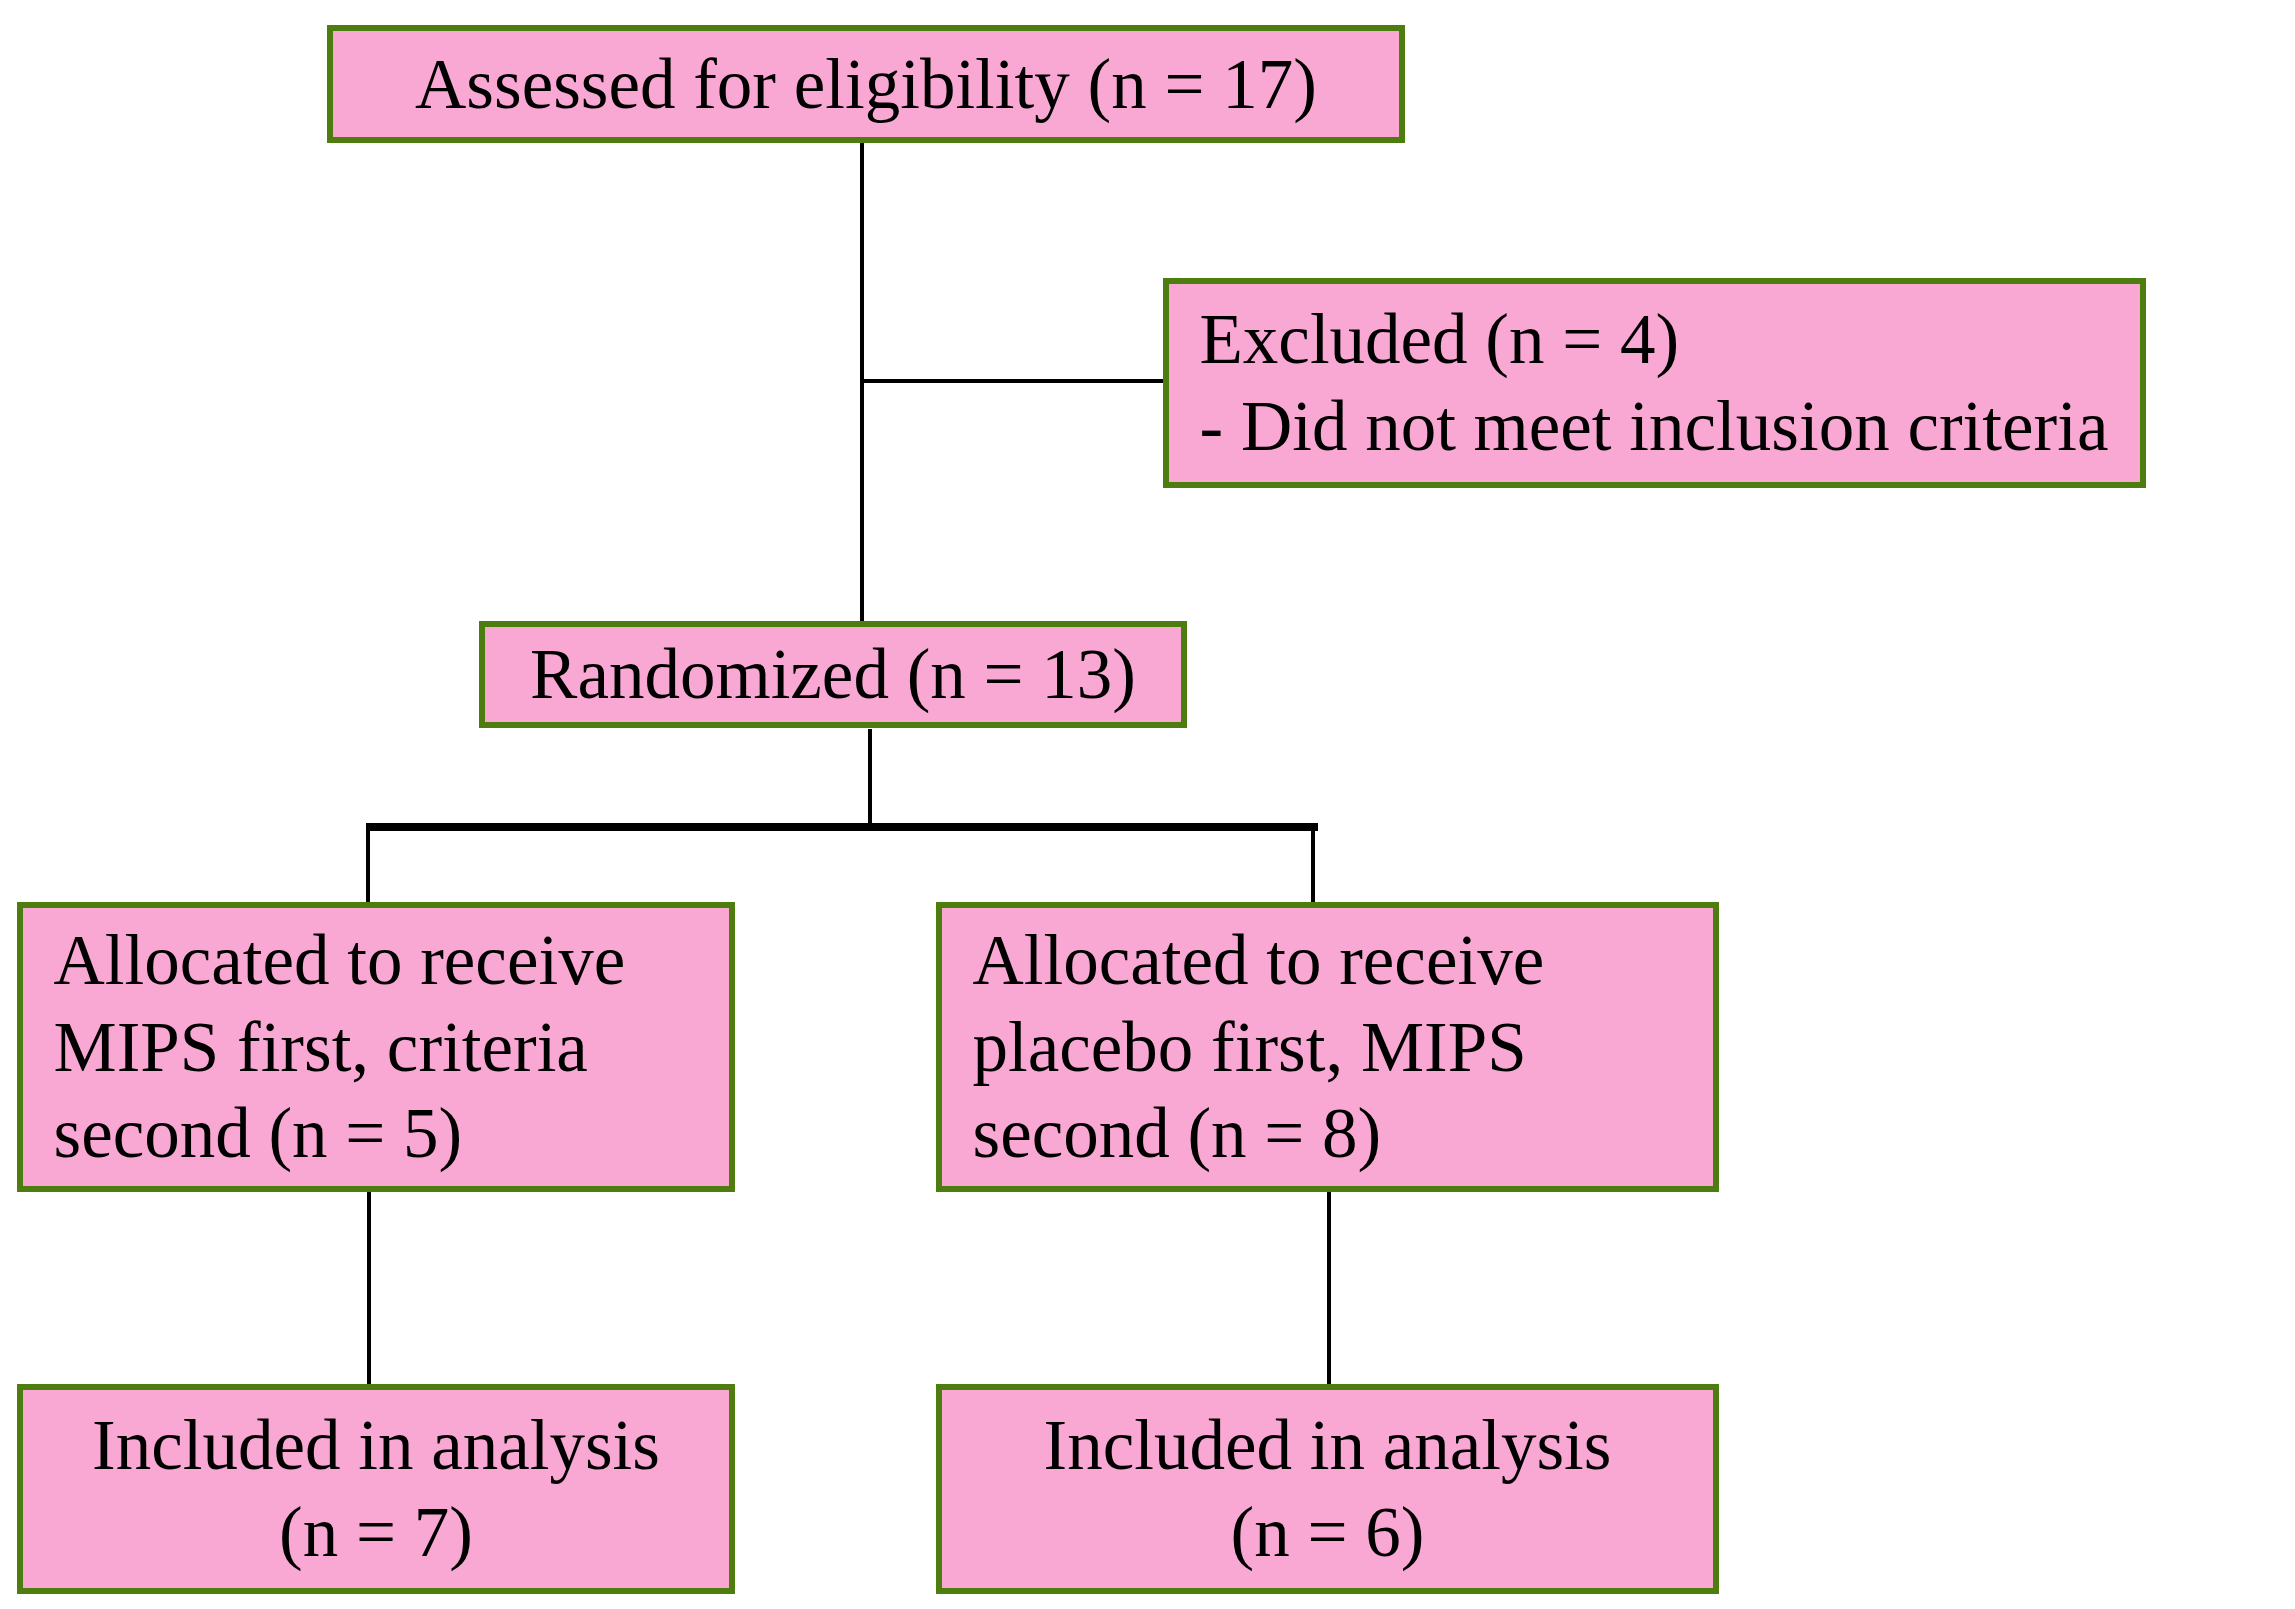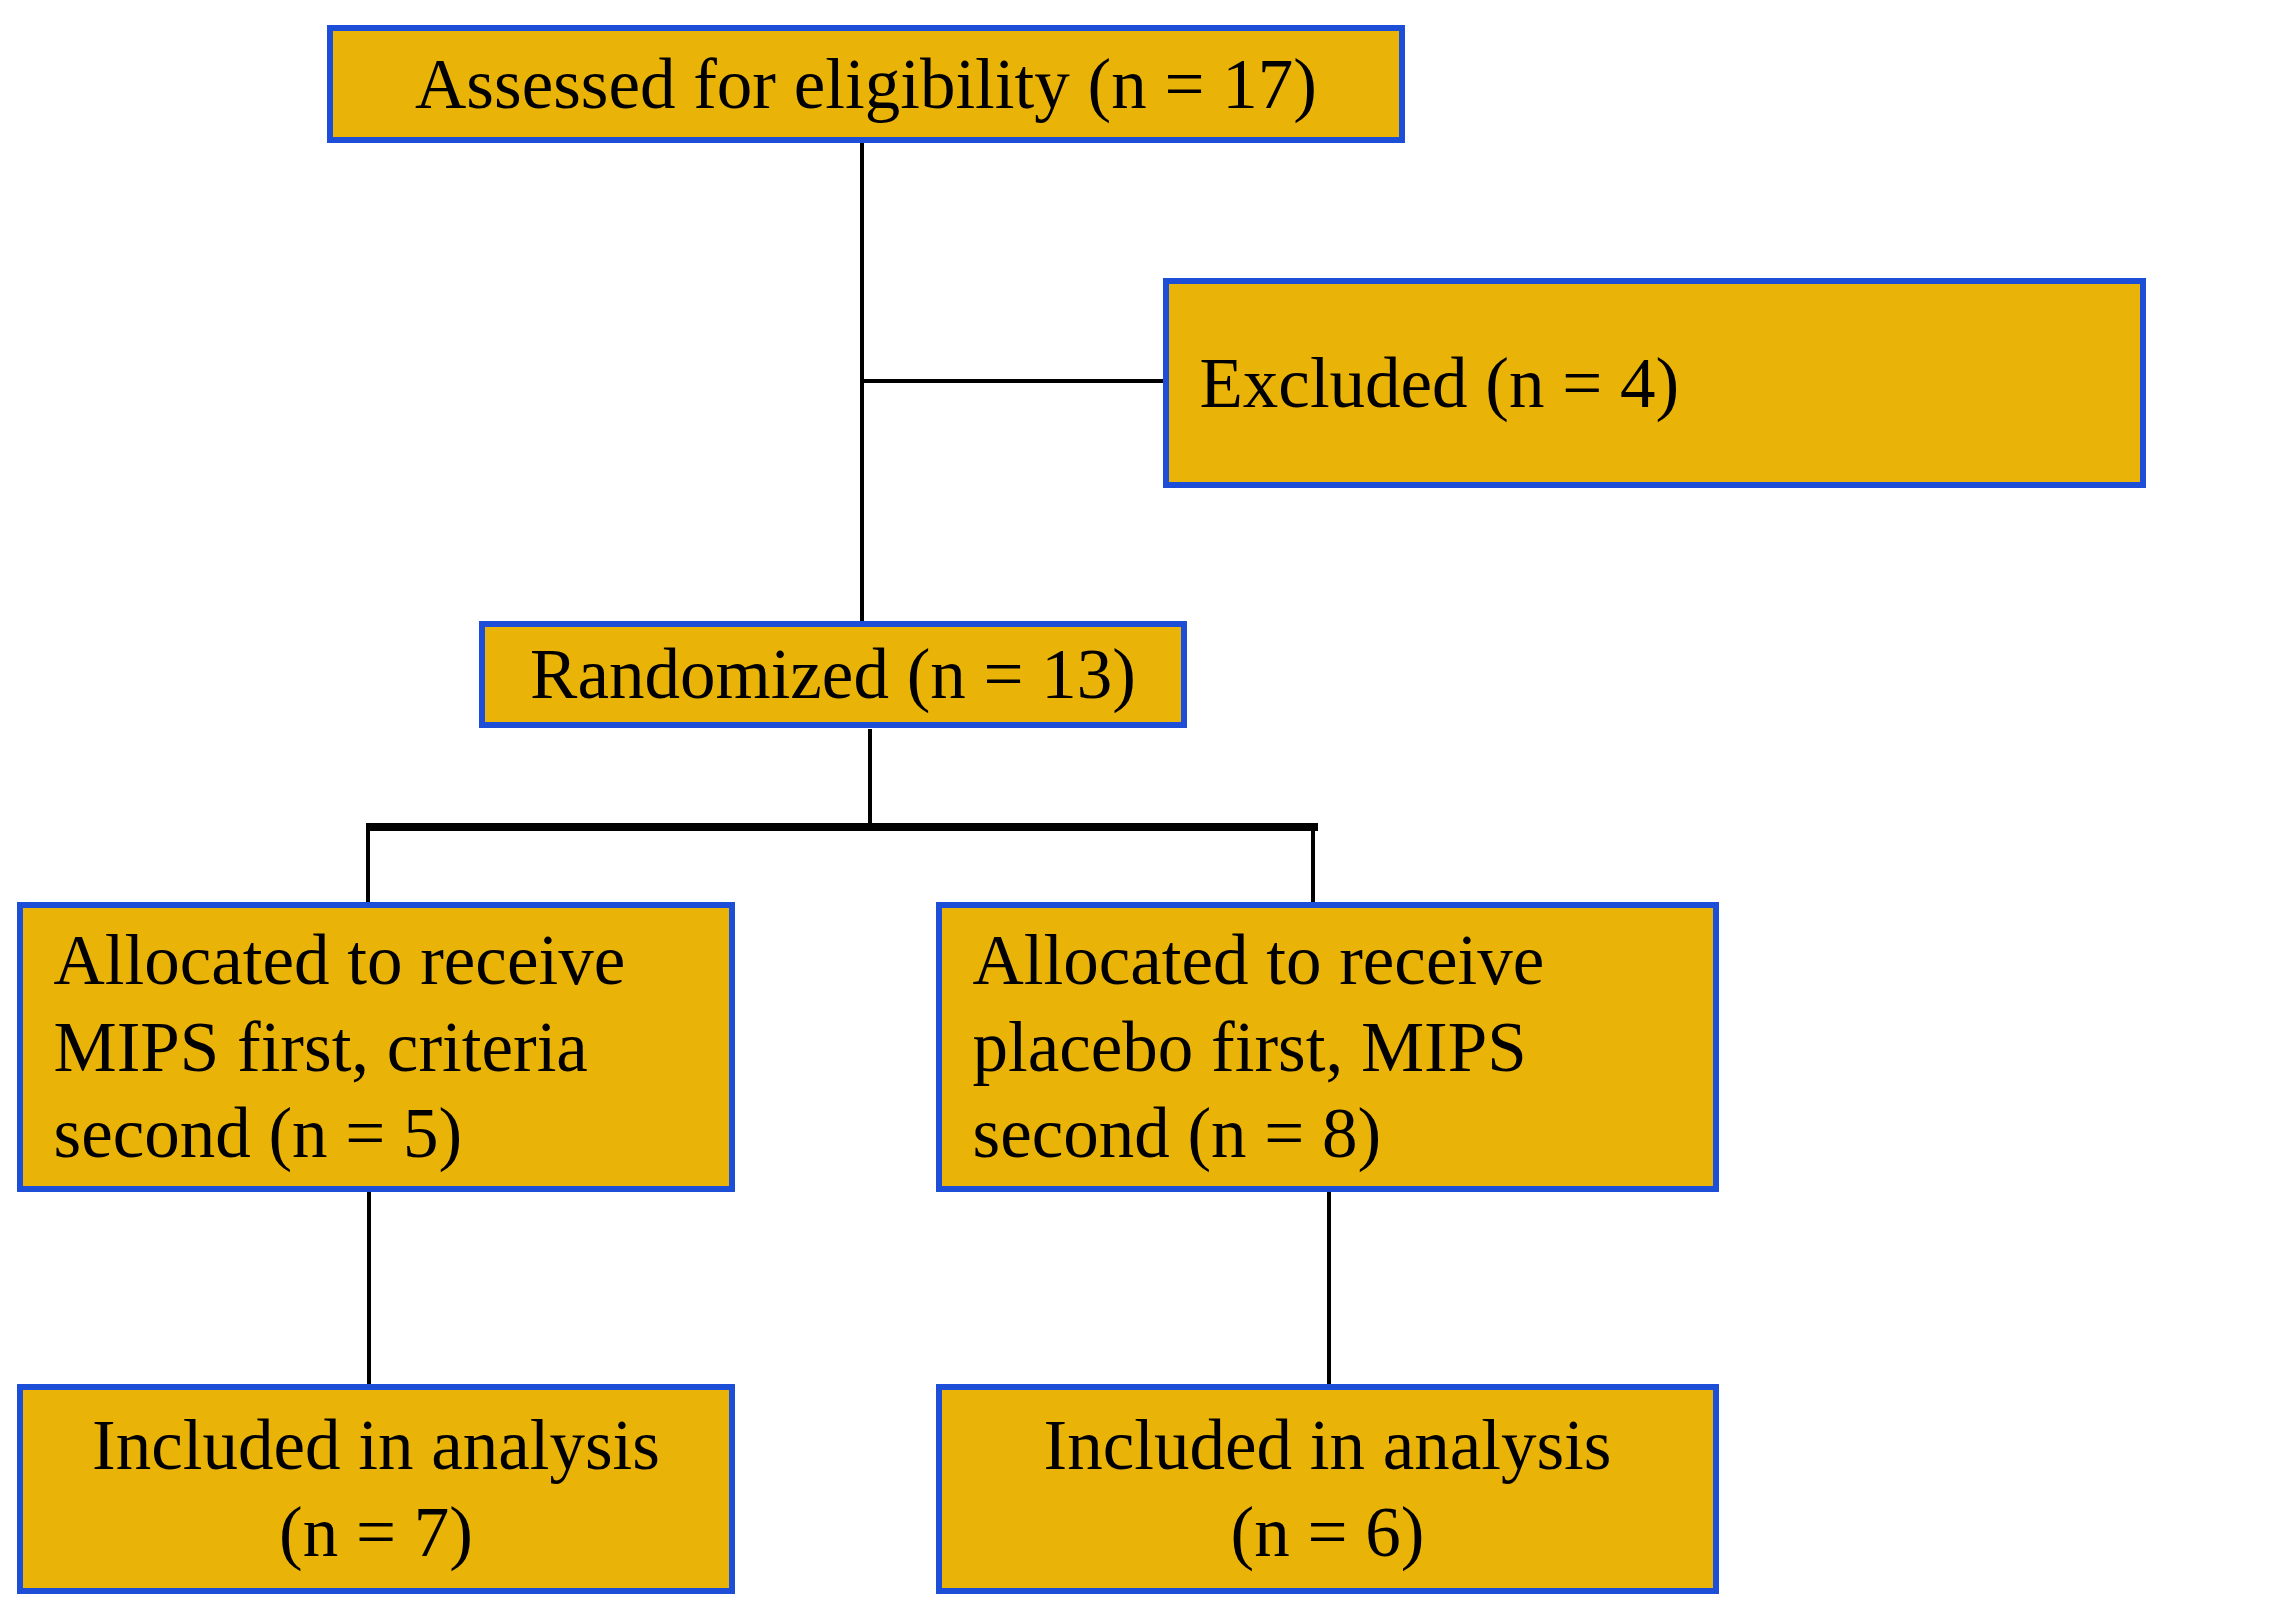--- a/index.html
+++ b/index.html
@@ -12,22 +12,22 @@
     width: 2295px;
     height: 1609px;
     background: #ffffff;
     font-family: "Liberation Serif", "DejaVu Serif", serif;
     color: #000000;
     overflow: hidden;
   }
   .box {
     position: absolute;
     box-sizing: border-box;
-    border: 6px solid #1d4ed8;
-    background: #eab308;
+    border: 6px solid #4d7c0f;
+    background: #f9a8d4;
     display: flex;
     flex-direction: column;
     justify-content: center;
     font-size: 71px;
     line-height: 1.22;
     white-space: nowrap;
   }
   .box.center { align-items: center; text-align: center; }
   .box.leftalign { align-items: flex-start; text-align: left; padding-left: 30.5px; }
   .conn {
@@ -58,20 +58,21 @@
 <body>
 
 <div class="stage">
 
   <div class="box center" id="b-assessed">
     <span>Assessed for eligibility (n = 17)</span>
   </div>
 
   <div class="box leftalign" id="b-excluded">
     <span>Excluded (n = 4)</span>
+    <span>- Did not meet inclusion criteria</span>
   </div>
 
   <div class="box center" id="b-randomized">
     <span>Randomized (n = 13)</span>
   </div>
 
   <div class="box leftalign" id="b-alloc-left">
     <span>Allocated to receive</span>
     <span>MIPS first, criteria</span>
     <span>second (n = 5)</span>

